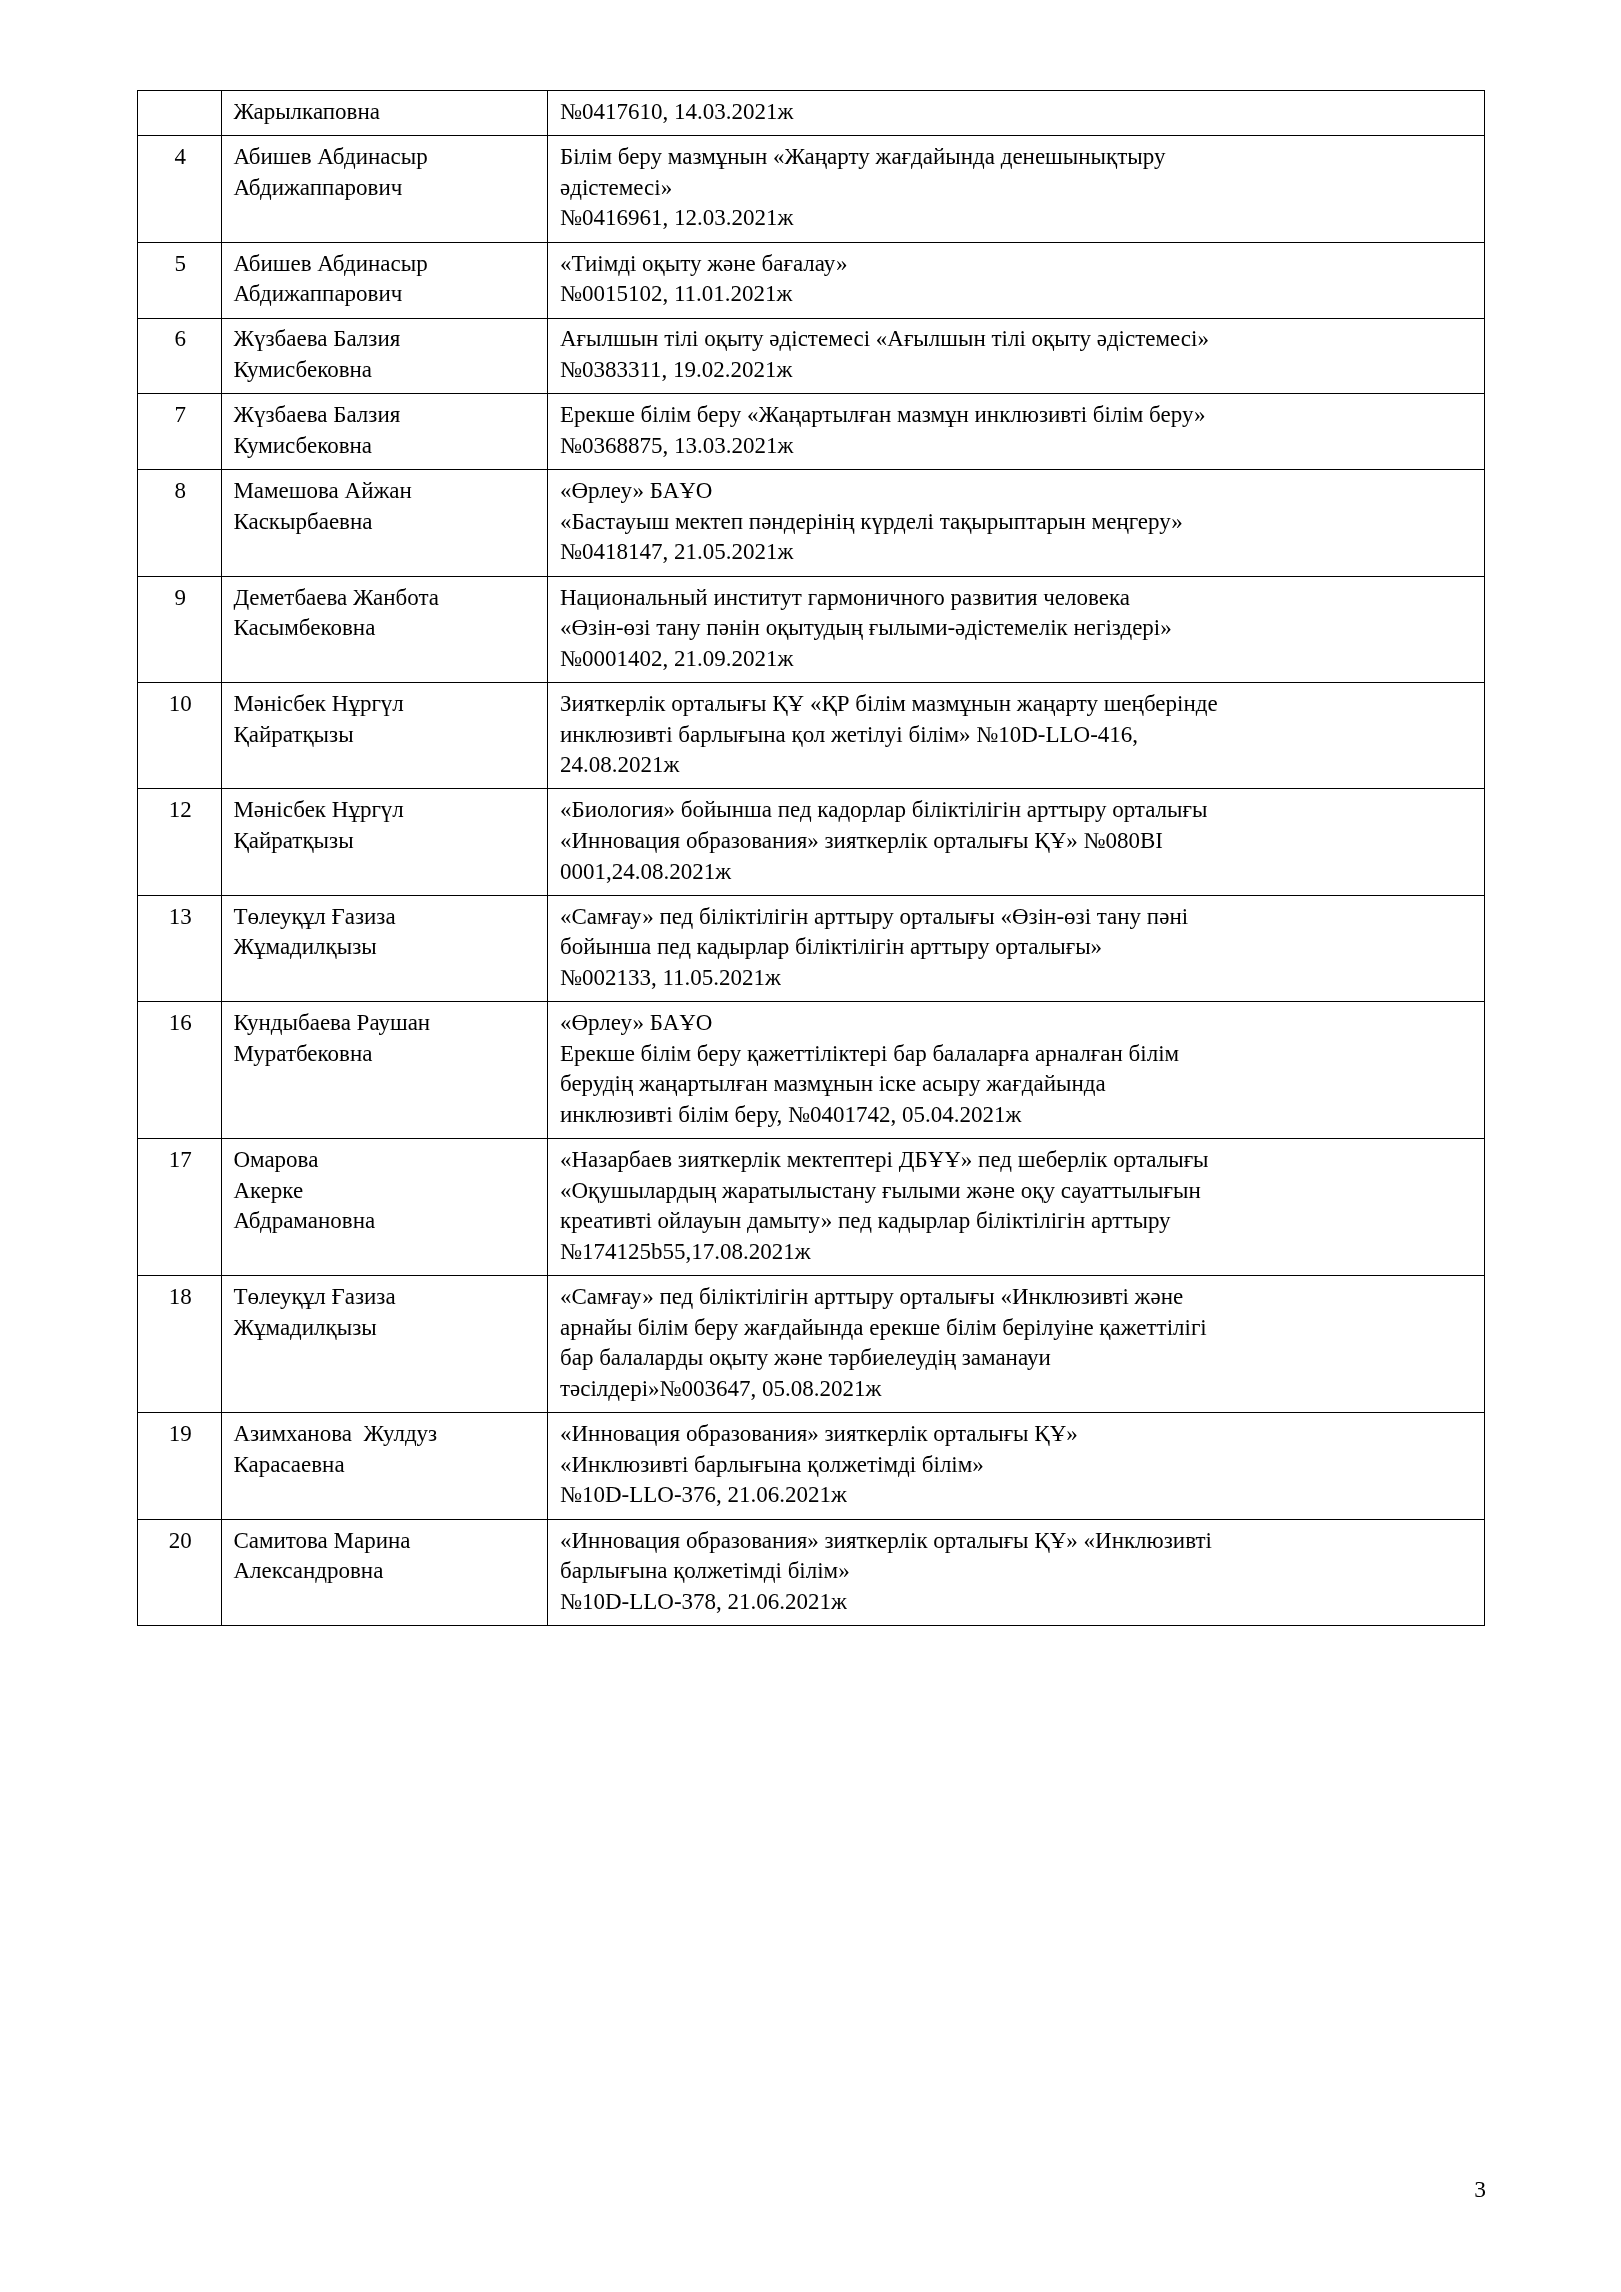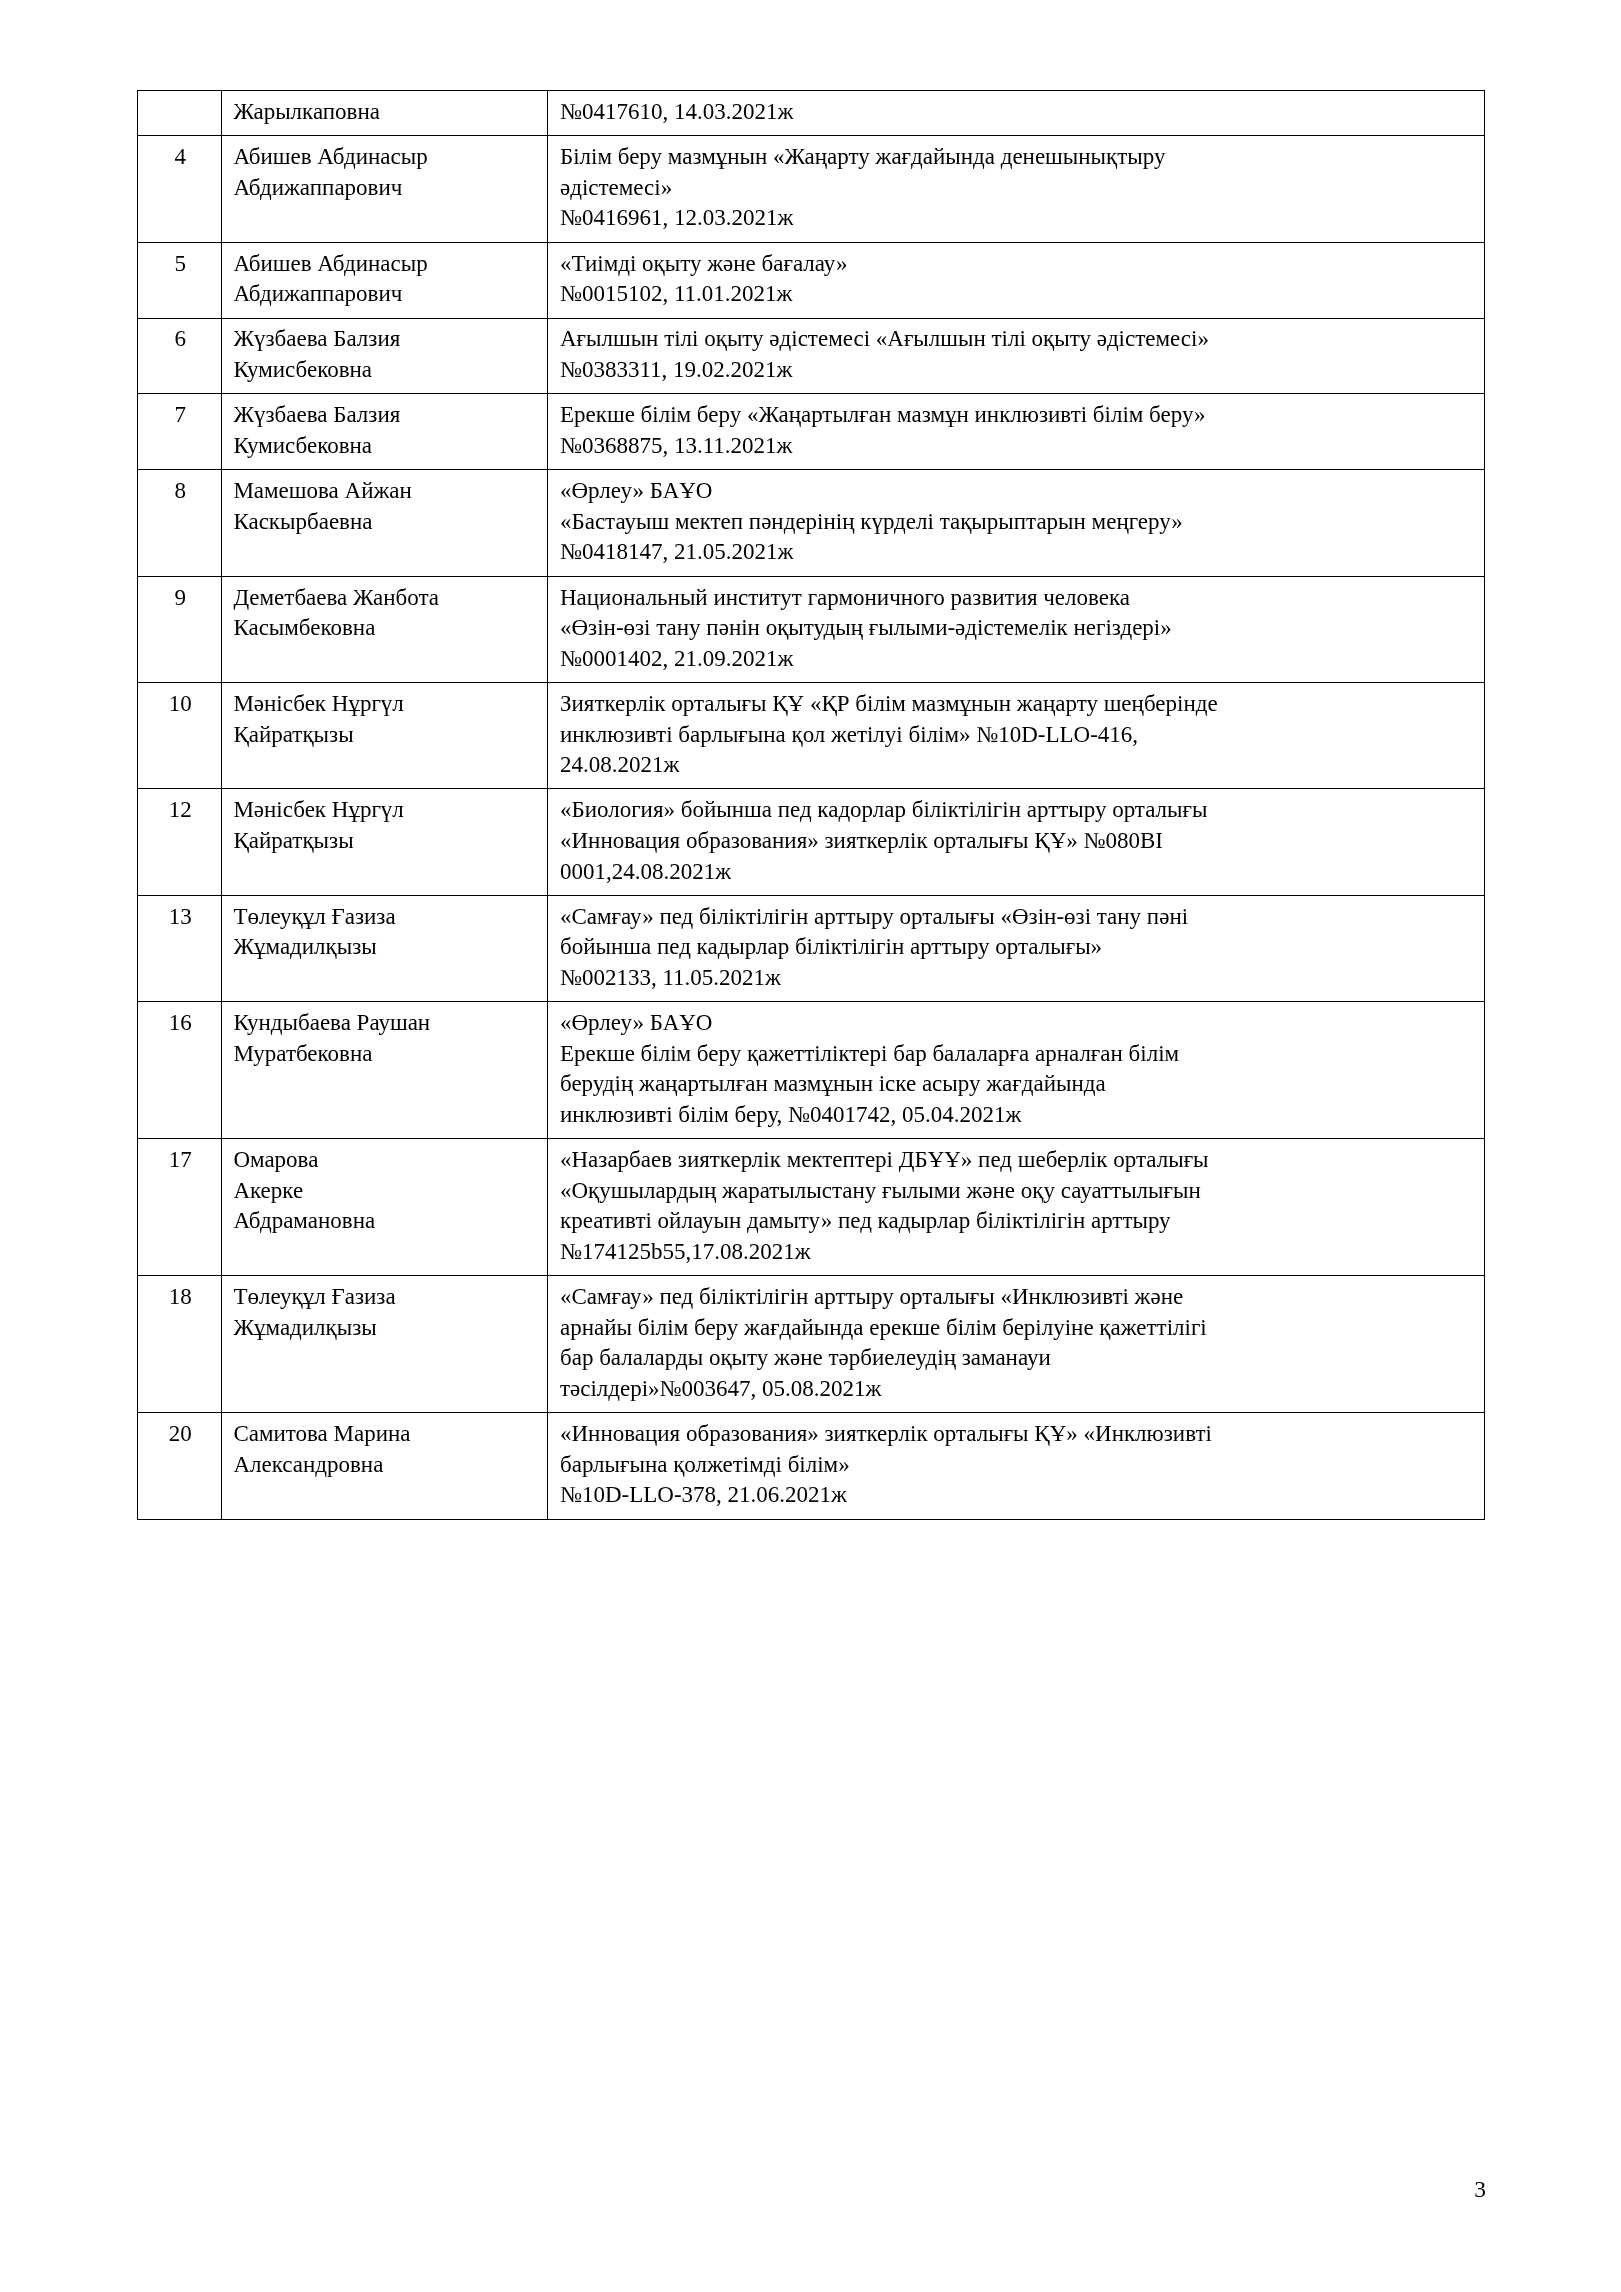--- a/index.html
+++ b/index.html
@@ -107,21 +107,21 @@
           </td>
         </tr>
         <tr>
           <td class="col-num">7</td>
           <td class="col-name">
             <span class="cell-line">Жүзбаева Балзия</span>
             <span class="cell-line">Кумисбековна</span>
           </td>
           <td class="col-desc">
             <span class="cell-line">Ерекше білім беру «Жаңартылған мазмұн инклюзивті білім беру»</span>
-            <span class="cell-line">№0368875, 13.11.2021ж</span>
+            <span class="cell-line">№0368875, 13.03.2021ж</span>
           </td>
         </tr>
         <tr>
           <td class="col-num">8</td>
           <td class="col-name">
             <span class="cell-line">Мамешова Айжан</span>
             <span class="cell-line">Каскырбаевна</span>
           </td>
           <td class="col-desc">
             <span class="cell-line">«Өрлеу» БАҰО</span>
@@ -211,20 +211,32 @@
             <span class="cell-line">Жұмадилқызы</span>
           </td>
           <td class="col-desc">
             <span class="cell-line">«Самғау» пед біліктілігін арттыру орталығы «Инклюзивті және</span>
             <span class="cell-line">арнайы білім беру жағдайында ерекше білім берілуіне қажеттілігі</span>
             <span class="cell-line">бар балаларды оқыту және тәрбиелеудің заманауи</span>
             <span class="cell-line">тәсілдері»№003647, 05.08.2021ж</span>
           </td>
         </tr>
         <tr>
+          <td class="col-num">19</td>
+          <td class="col-name">
+            <span class="cell-line">Азимханова  Жулдуз</span>
+            <span class="cell-line">Карасаевна</span>
+          </td>
+          <td class="col-desc">
+            <span class="cell-line">«Инновация образования» зияткерлік орталығы ҚҰ»</span>
+            <span class="cell-line">«Инклюзивті барлығына қолжетімді білім»</span>
+            <span class="cell-line">№10D-LLO-376, 21.06.2021ж</span>
+          </td>
+        </tr>
+        <tr>
           <td class="col-num">20</td>
           <td class="col-name">
             <span class="cell-line">Самитова Марина</span>
             <span class="cell-line">Александровна</span>
           </td>
           <td class="col-desc">
             <span class="cell-line">«Инновация образования» зияткерлік орталығы ҚҰ» «Инклюзивті</span>
             <span class="cell-line">барлығына қолжетімді білім»</span>
             <span class="cell-line">№10D-LLO-378, 21.06.2021ж</span>
           </td>

